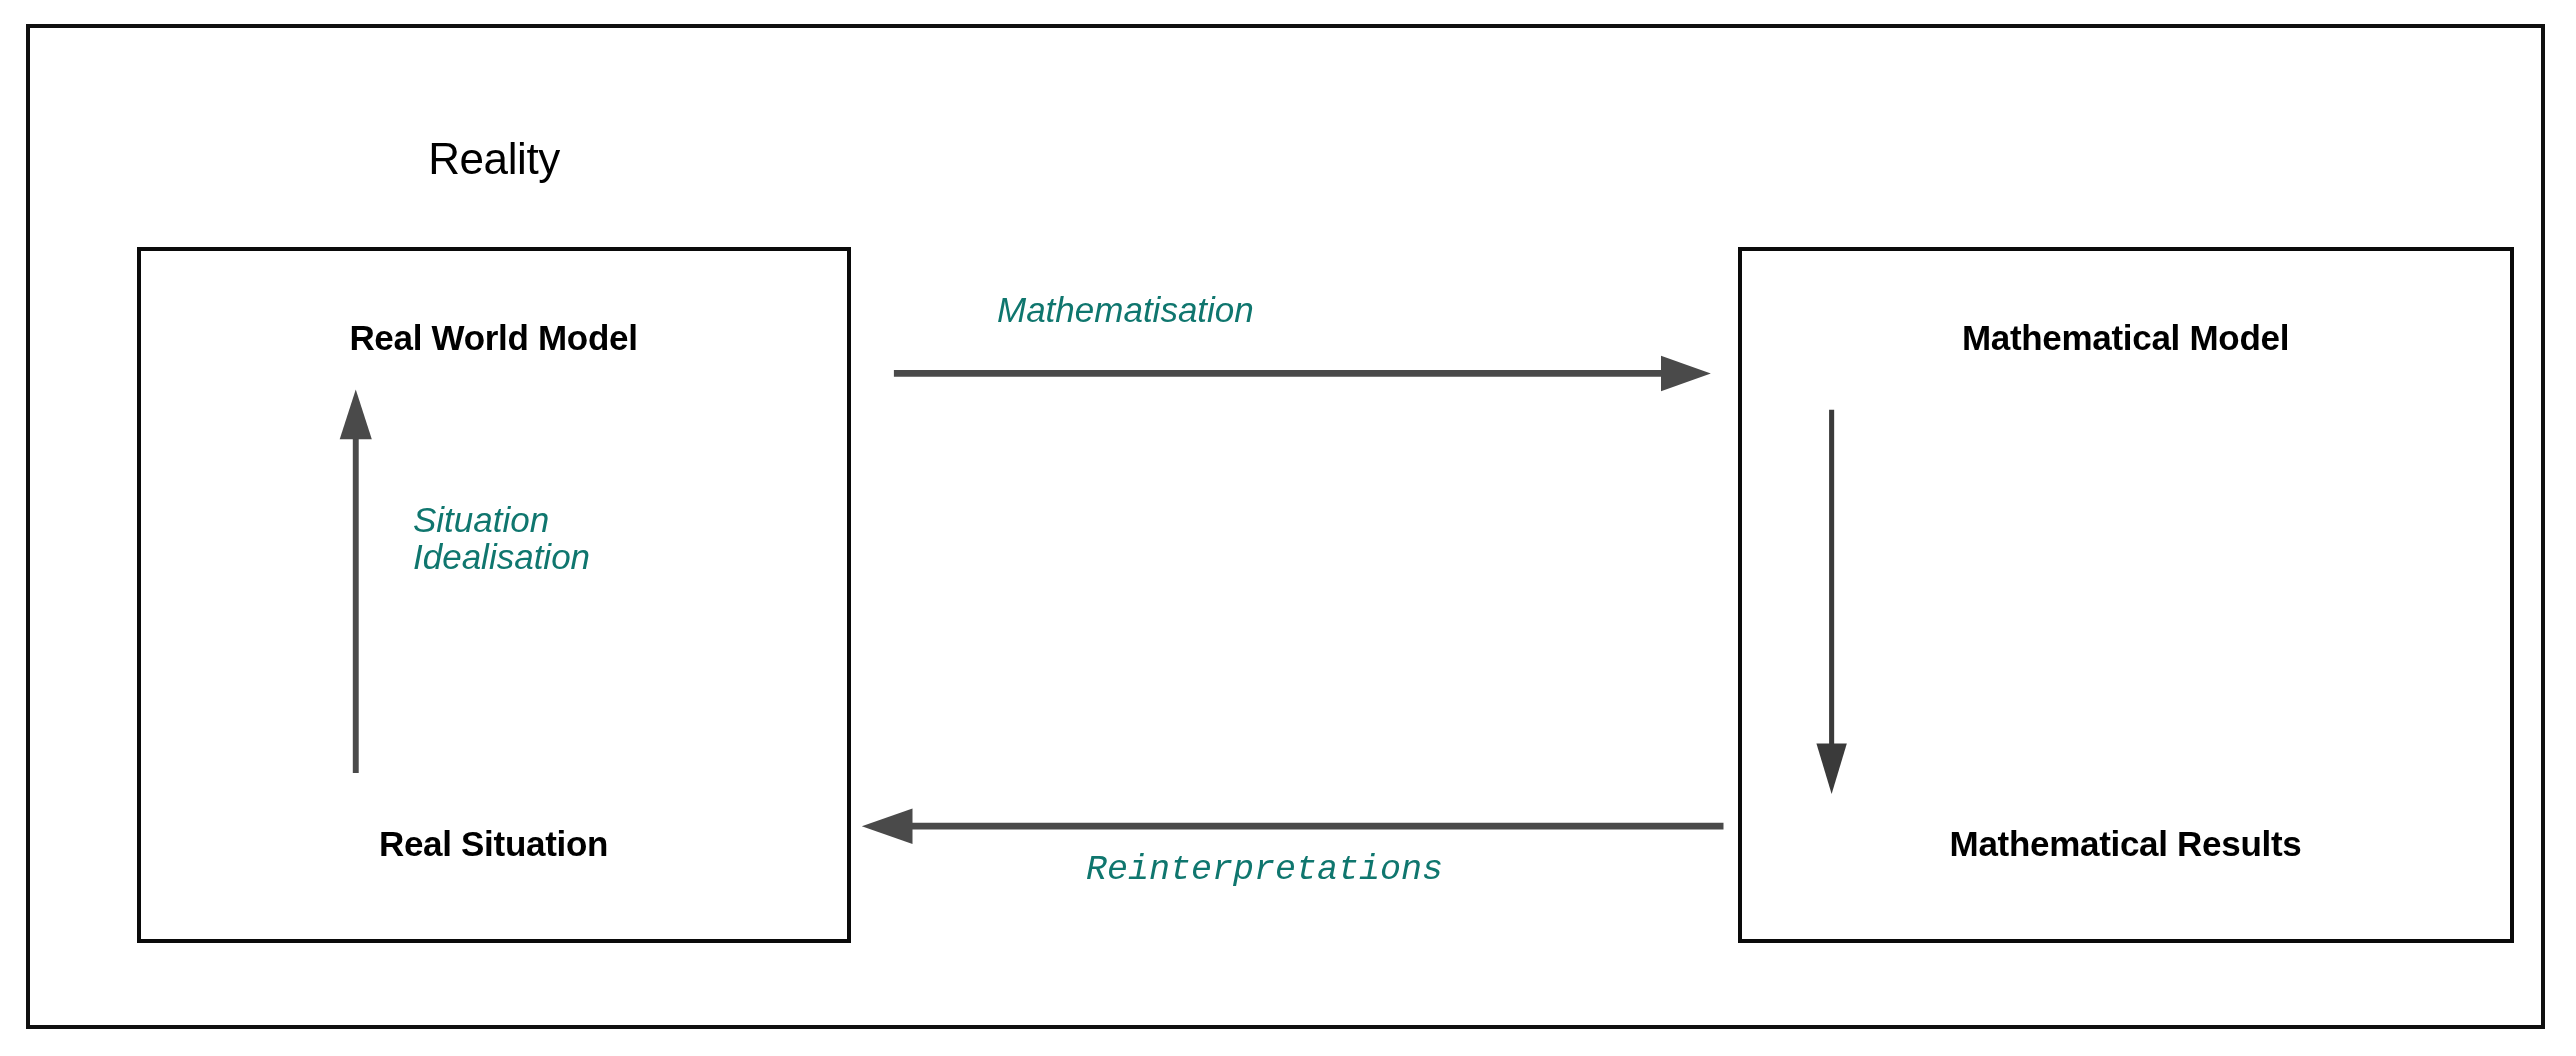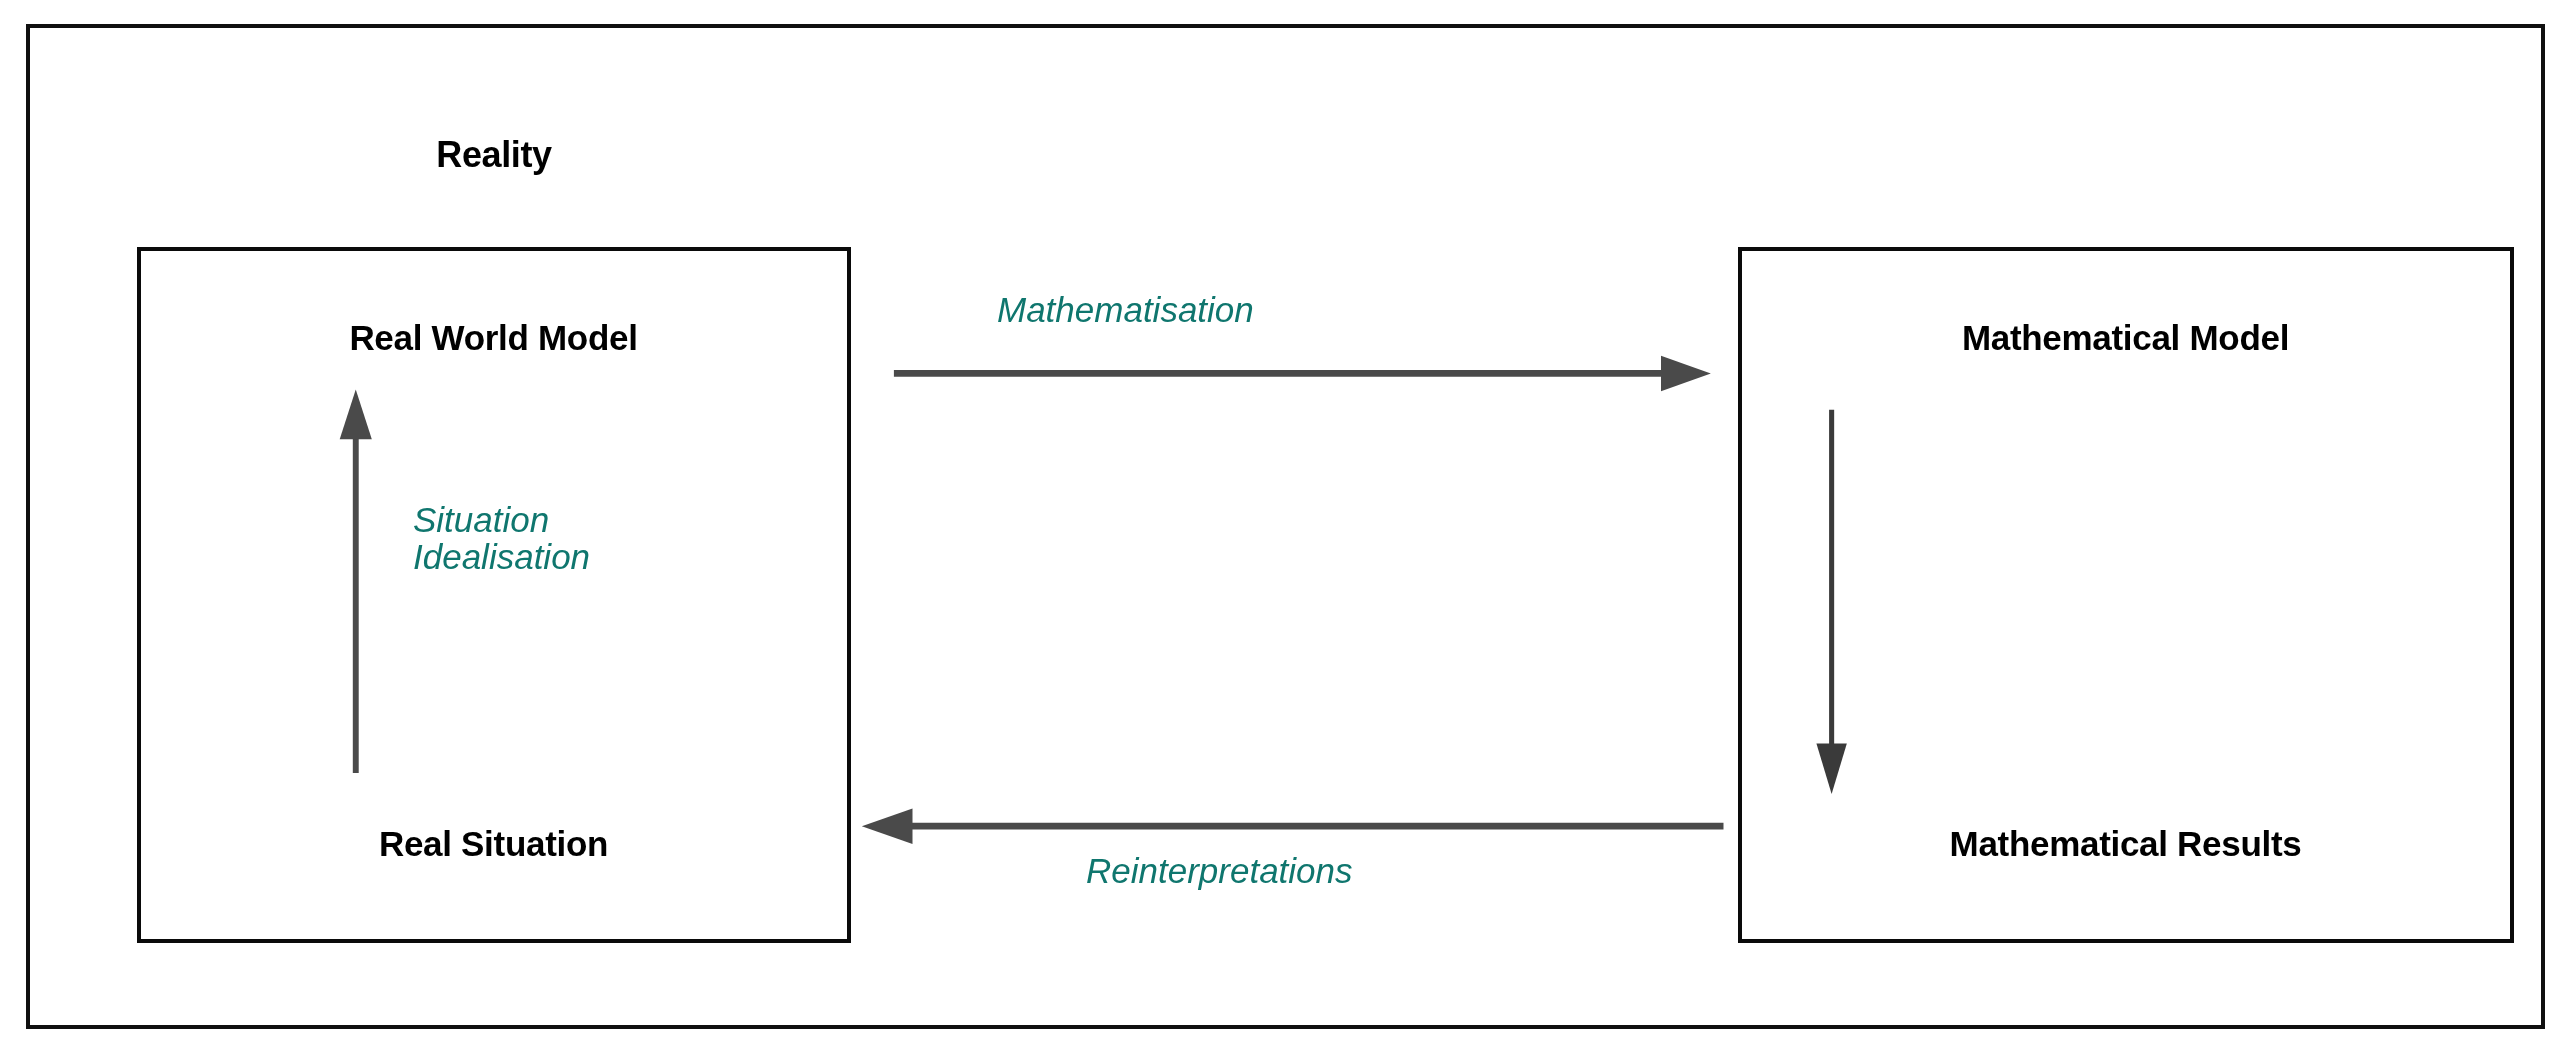--- a/index.html
+++ b/index.html
@@ -31,22 +31,22 @@
     width: 2519px;
     height: 1005px;
     border: 4.2px solid #101010;
     box-sizing: border-box;
     background: #ffffff;
   }
 
   
   .column-title {
     position: absolute;
-    font-weight: bold;
-    font-size: 36px;
+    font-weight: normal;
+    font-size: 44px;
     line-height: 1;
     letter-spacing: -0.4px;
     white-space: nowrap;
     color: #000000;
   }
   .column-title.reality {
     left: 137px;
     top: 137px;
     width: 714px;
     text-align: center;
@@ -111,20 +111,21 @@
     position: absolute;
     left: 997px;
     top: 291px;
     white-space: nowrap;
   }
   .annotation.reinterpretations {
     position: absolute;
     left: 1086px;
     top: 852px;
     white-space: nowrap;
+    font-family: Liberation Mono, monospace;
   }
 
   
   .arrow-layer {
     position: absolute;
     left: 0;
     top: 0;
     width: 2576px;
     height: 1056px;
     pointer-events: none;

